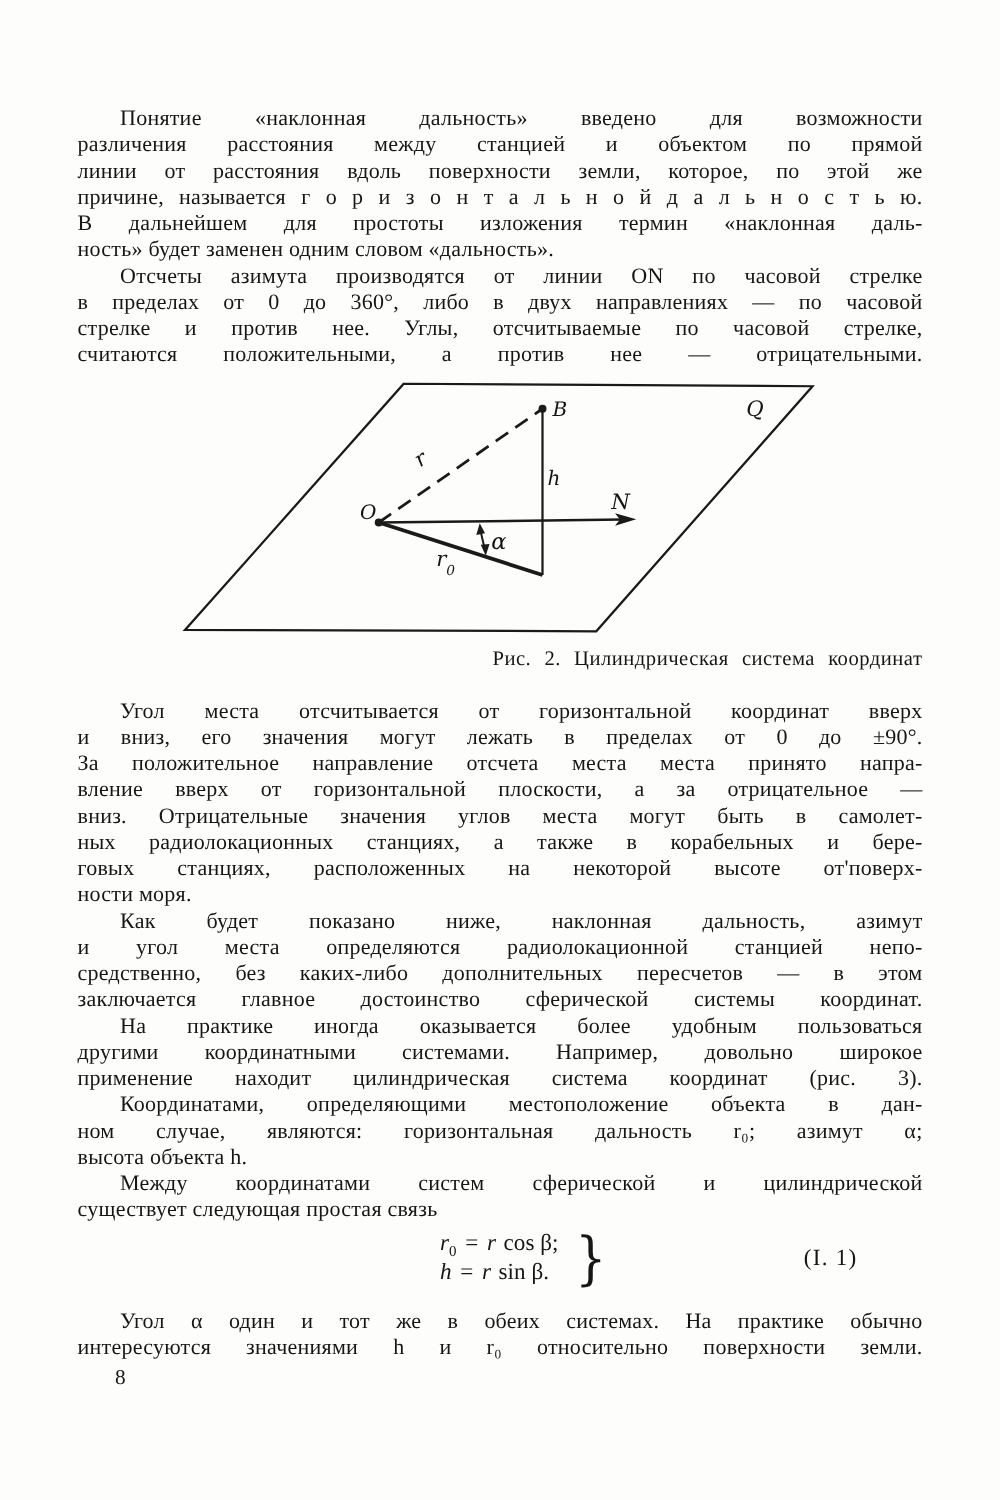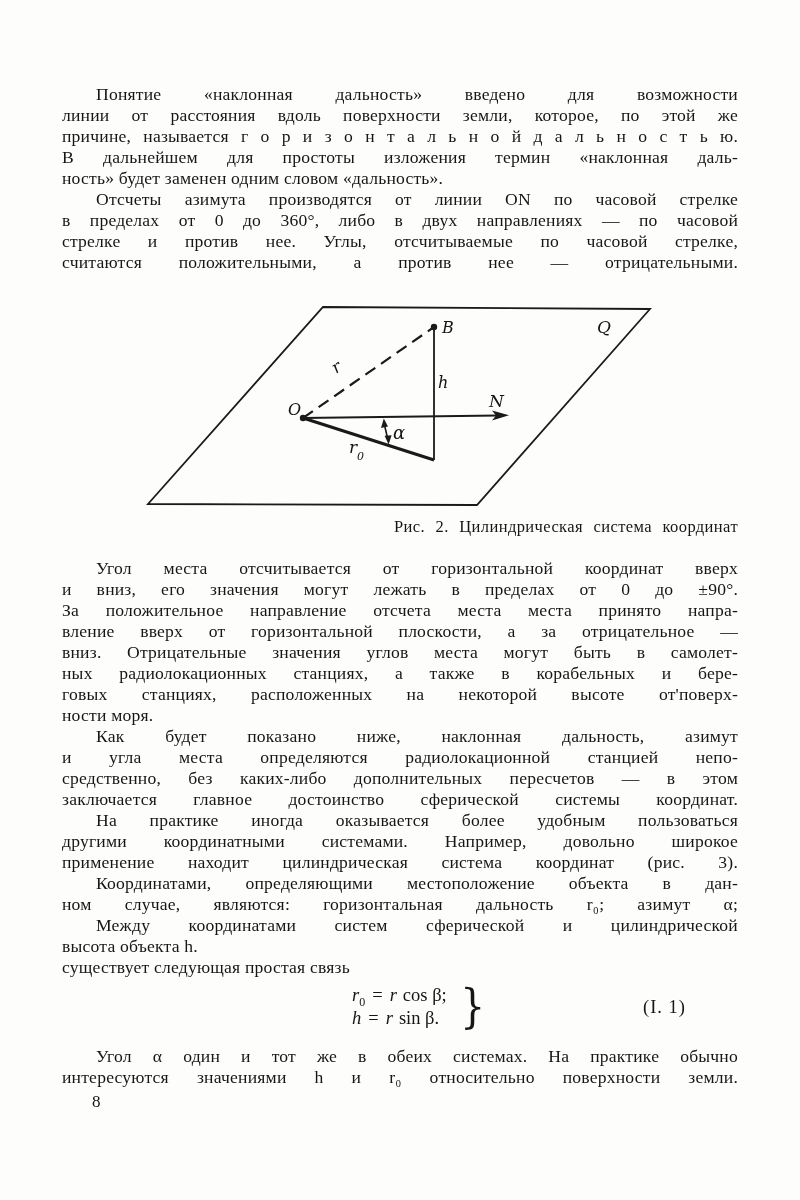--- a/index.html
+++ b/index.html
@@ -46,20 +46,21 @@
   .pagenum{position:absolute;left:92px;top:1092px;font-size:17px;}
 </style>
 </head>
 <body>
 
 <div class="page">
 
   <div class="tblock" style="top:84px">
 
   <div class="ln ind">Понятие «наклонная дальность» введено для возможности</div>
+      <div class="ln">различения расстояния между станцией и объектом по прямой</div>
       <div class="ln">линии от расстояния вдоль поверхности земли, которое, по этой же</div>
       <div class="ln">причине, называется г о р и з о н т а л ь н о й  д а л ь н о с т ь ю.</div>
       <div class="ln">В дальнейшем для простоты изложения термин «наклонная даль-</div>
       <div class="ln last">ность» будет заменен одним словом «дальность».</div>
       <div class="ln ind">Отсчеты азимута производятся от линии ON по часовой стрелке</div>
       <div class="ln">в пределах от 0 до 360°, либо в двух направлениях — по часовой</div>
       <div class="ln">стрелке и против нее. Углы, отсчитываемые по часовой стрелке,</div>
       <div class="ln">считаются положительными, а против нее — отрицательными.</div>
     </div>
 
@@ -102,30 +103,30 @@
 
   <div class="ln ind">Угол места отсчитывается от горизонтальной координат вверх</div>
       <div class="ln">и вниз, его значения могут лежать в пределах от 0 до ±90°.</div>
       <div class="ln">За положительное направление отсчета места места принято напра-</div>
       <div class="ln">вление вверх от горизонтальной плоскости, а за отрицательное —</div>
       <div class="ln">вниз. Отрицательные значения углов места могут быть в самолет-</div>
       <div class="ln">ных радиолокационных станциях, а также в корабельных и бере-</div>
       <div class="ln">говых станциях, расположенных на некоторой высоте от'поверх-</div>
       <div class="ln last">ности моря.</div>
       <div class="ln ind">Как будет показано ниже, наклонная дальность, азимут</div>
-      <div class="ln">и угла места определяются радиолокационной станцией непо-</div>
+      <div class="ln">и угол места определяются радиолокационной станцией непо-</div>
       <div class="ln">средственно, без каких-либо дополнительных пересчетов — в этом</div>
       <div class="ln">заключается главное достоинство сферической системы координат.</div>
       <div class="ln ind">На практике иногда оказывается более удобным пользоваться</div>
       <div class="ln">другими координатными системами. Например, довольно широкое</div>
       <div class="ln">применение находит цилиндрическая система координат (рис. 3).</div>
       <div class="ln ind">Координатами, определяющими местоположение объекта в дан-</div>
       <div class="ln">ном случае, являются: горизонтальная дальность r₀; азимут α;</div>
+      <div class="ln last">высота объекта h.</div>
       <div class="ln ind">Между координатами систем сферической и цилиндрической</div>
-      <div class="ln last">высота объекта h.</div>
       <div class="ln last">существует следующая простая связь</div>
     </div>
 
   <div class="eq">
     <div class="eq-rows">
       <div class="eq-row"><span class="iv">r</span><sub>0</sub><span class="op">=</span><span class="iv">r</span><span class="fn">cos β;</span></div>
       <div class="eq-row"><span class="iv">h</span><sub></sub><span class="op">=</span><span class="iv">r</span><span class="fn">sin β.</span></div>
     </div>
     <div class="eq-brace">}</div>
     <div class="eq-number">(I. 1)</div>

